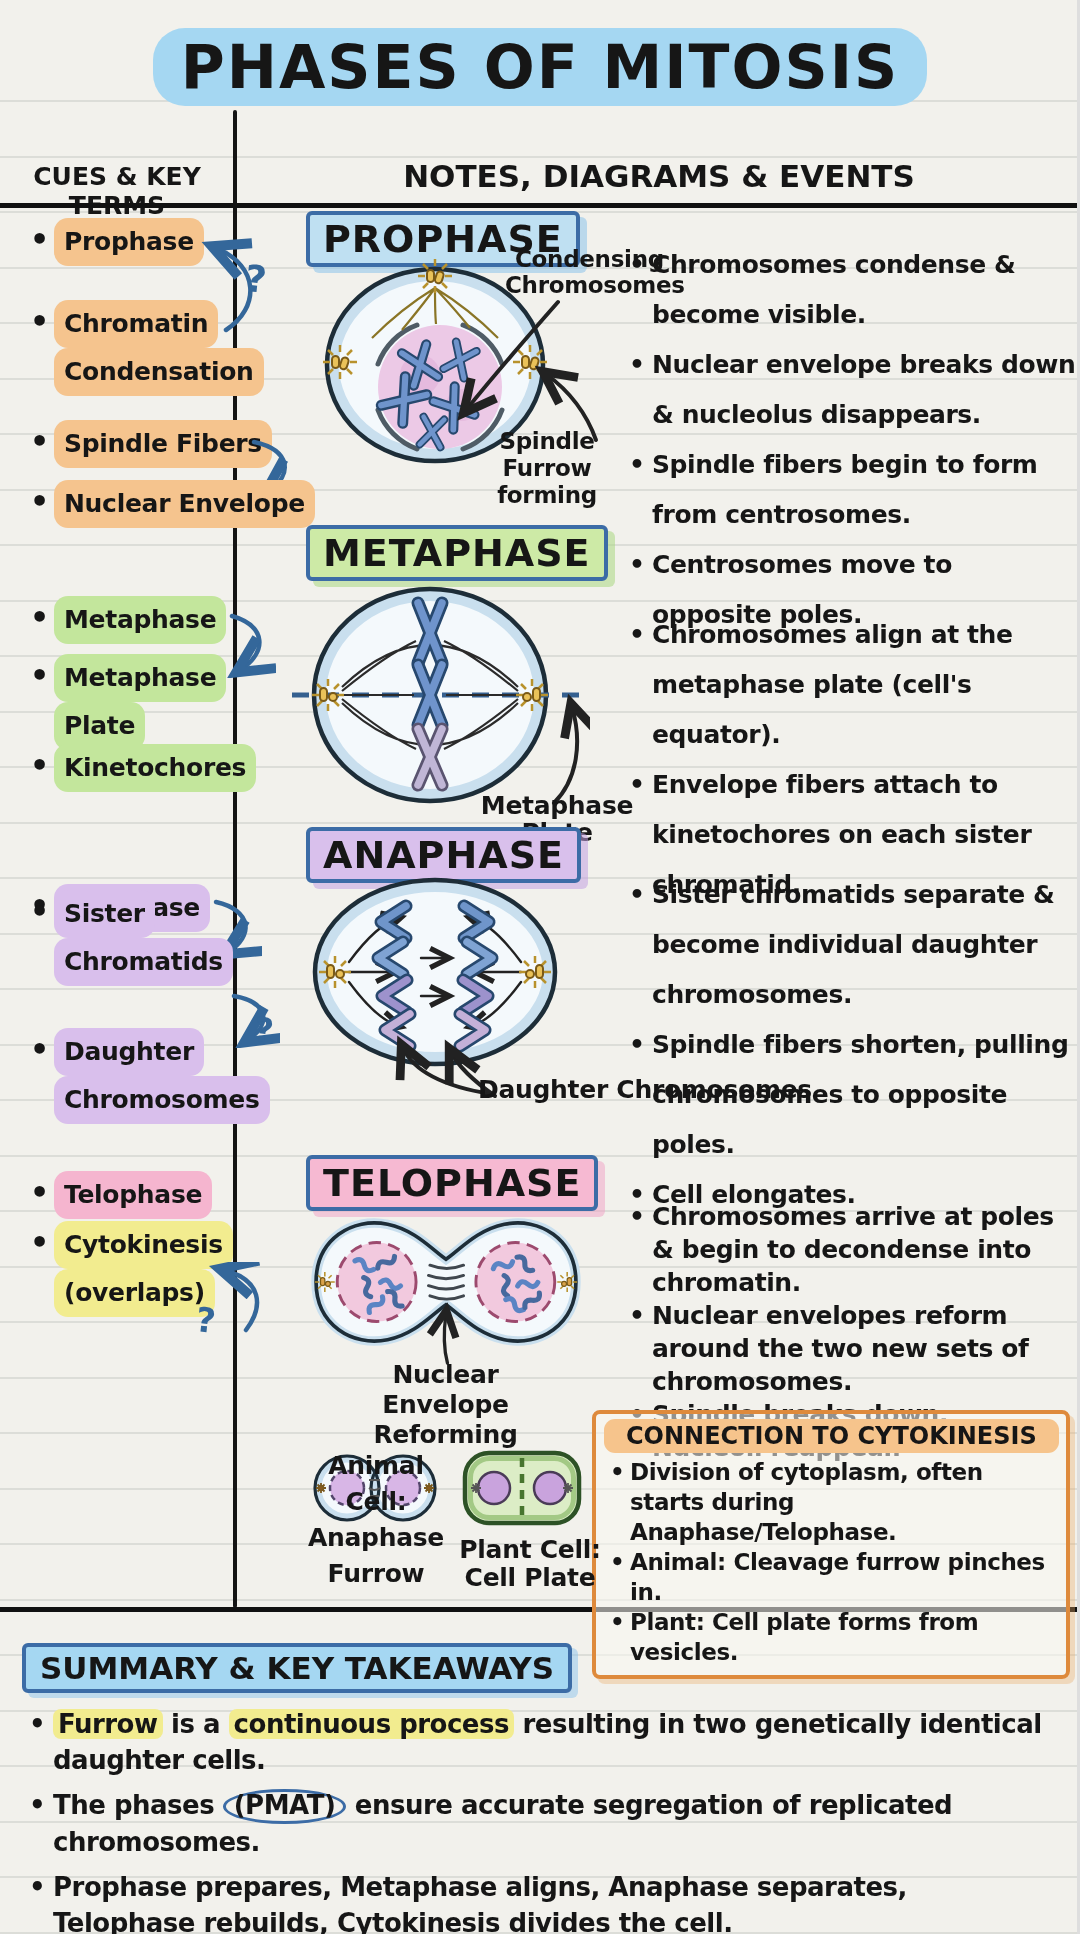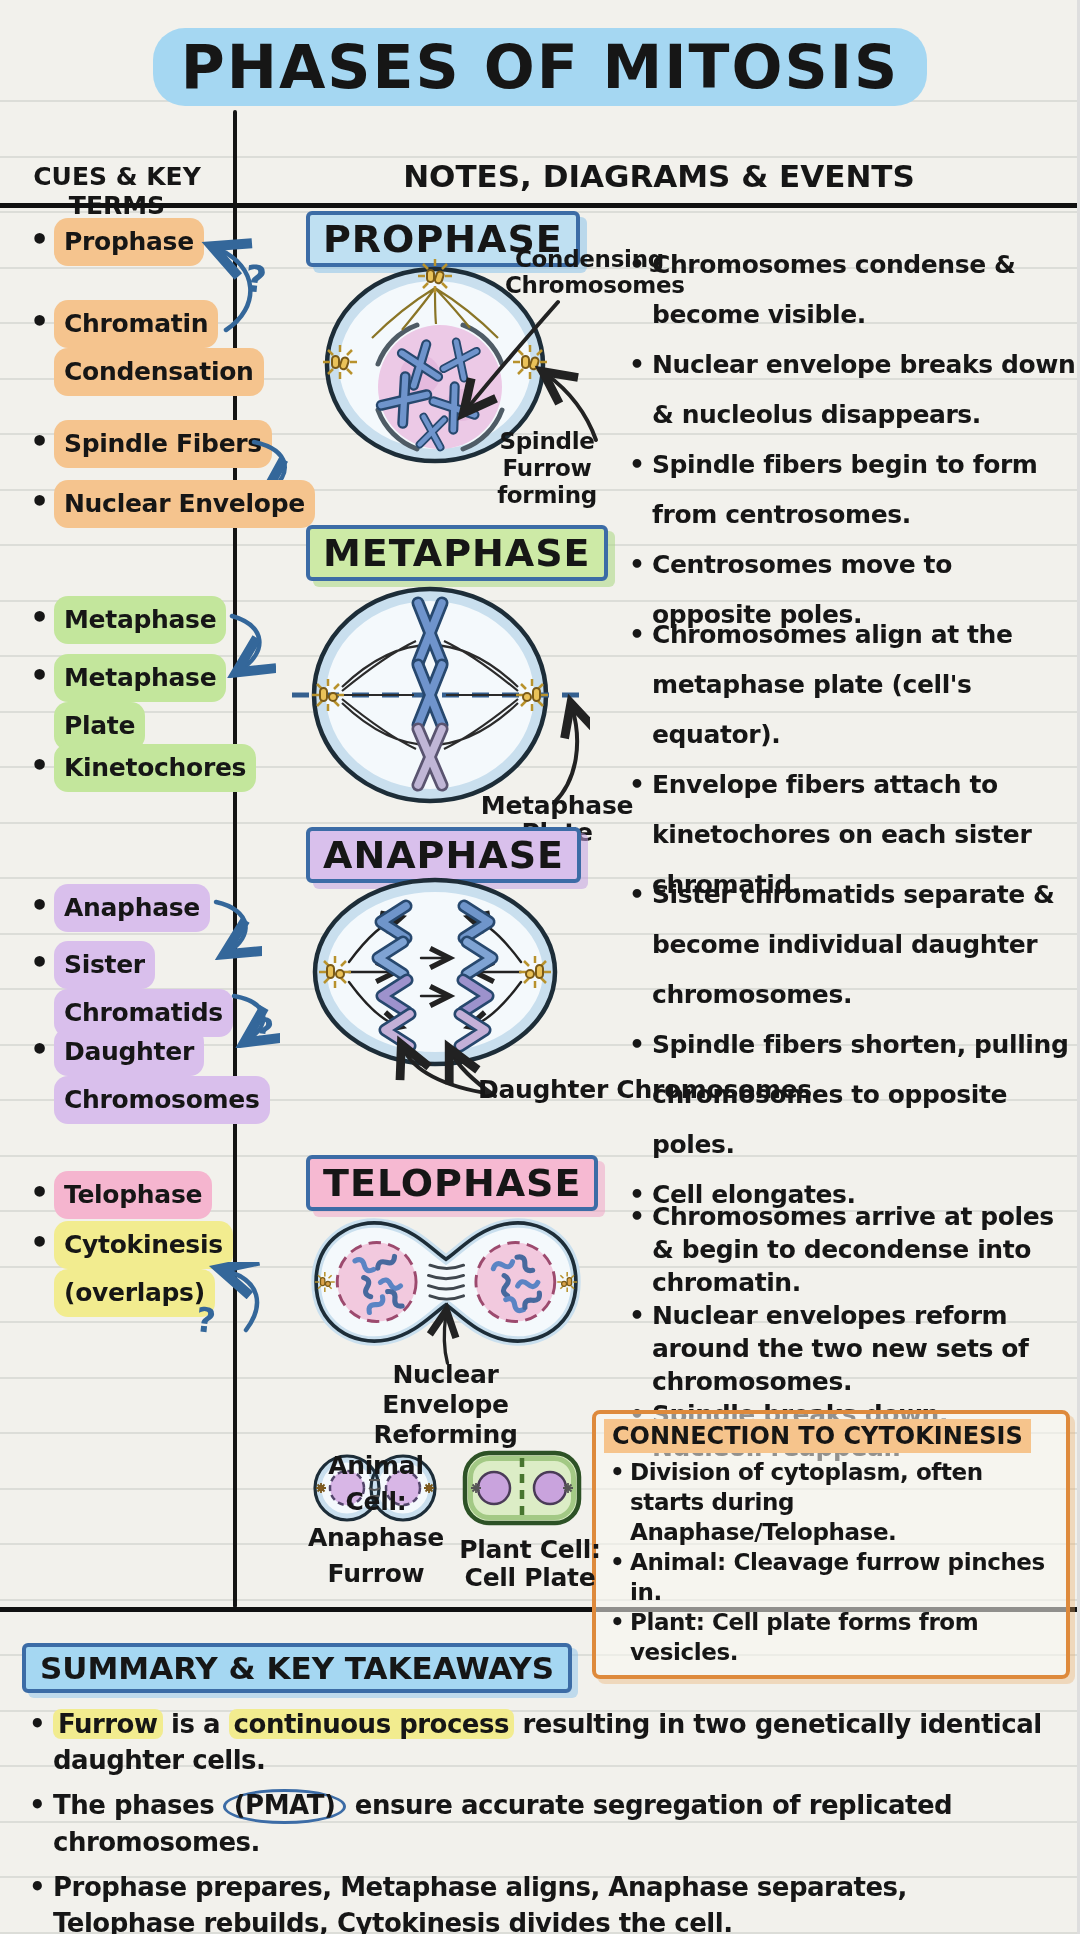--- a/index.html
+++ b/index.html
@@ -27,21 +27,21 @@
   .pb-green{background:#cdeaa6;box-shadow:7px 6px 0 rgba(170,215,130,.55);}
   .pb-purple{background:#d9c0ec;box-shadow:7px 6px 0 rgba(195,160,225,.55);}
   .pb-pink{background:#f6b9d2;box-shadow:7px 6px 0 rgba(240,160,195,.5);}
   .notes{position:absolute;width:452px;font-size:25px;line-height:50px;letter-spacing:-0.4px;}
   .notes .note{position:relative;padding-left:25px;}
   .notes .note::before{content:"•";position:absolute;left:2px;}
   .lh33{line-height:33px;}
   .dlabel{position:absolute;font-size:24px;line-height:27px;text-align:center;letter-spacing:-0.3px;}
   .conn{position:absolute;left:592px;top:1410px;width:478px;border:4px solid #de8a3c;border-radius:8px;
         background:rgba(250,248,242,.55);box-sizing:border-box;padding:0 0 8px 0;box-shadow:5px 5px 0 rgba(235,170,100,.35);}
-  .conn-title{display:inline-block;background:#f6c48c;font-size:24px;padding:3px 8px;border-radius:0;margin:5px 0 2px 8px;}
+  .conn-title{display:inline-block;background:#f6c48c;font-size:24px;padding:3px 22px;border-radius:11px;margin:5px 0 2px 8px;}
   .notes2{font-size:23px;line-height:30px;letter-spacing:-0.4px;padding:2px 10px 0 12px;}
   .note2{position:relative;padding-left:22px;}
   .note2::before{content:"•";position:absolute;left:2px;}
   .sum-title{position:absolute;left:22px;top:1643px;background:#a5d7f2;border:4px solid #3c6ca6;border-radius:6px;
              font-size:31px;padding:3px 14px;box-shadow:6px 5px 0 rgba(140,195,235,.5);}
   .sum{position:absolute;left:25px;top:1706px;width:1030px;font-size:26px;line-height:36px;letter-spacing:-0.5px;}
   .sum .note{position:relative;padding-left:28px;margin-bottom:9px;}
   .sum .note::before{content:"•";position:absolute;left:4px;}
   .yhl{background:#f2ec8f;border-radius:8px;padding:0 5px;}
   .circ{display:inline-block;border:3px solid #3c6ca6;border-radius:50%;padding:0 8px 2px;line-height:1.05;}
@@ -120,21 +120,21 @@
     <div><span class="hl hl-purple">Anaphase</span></div>
   </div>
   <svg class="arr" style="left:208px;top:896px;" width="54" height="64" viewBox="0 0 54 64">
     <defs>
         <marker id="m4" markerWidth="14" markerHeight="14" refX="8" refY="5" orient="auto">
           <path d="M1,1 L9,5 L1,9" fill="none" stroke="#34679a" stroke-width="2.2"></path>
         </marker>
       </defs>
     <path d="M 8,6 C 44,14 46,40 20,56" fill="none" stroke="#34679a" stroke-width="4.5" stroke-linecap="round" marker-end="url(#m4)"></path>
   </svg>
-  <div class="cue" style="left:28px;top:941px;">
+  <div class="cue" style="left:28px;top:890px;">
     <div><span class="hl hl-purple">Sister</span></div>
     <div><span class="hl hl-purple">Chromatids</span></div>
   </div>
   <svg class="arr" style="left:228px;top:990px;" width="52" height="58" viewBox="0 0 52 58">
     <defs>
         <marker id="m5" markerWidth="14" markerHeight="14" refX="8" refY="5" orient="auto">
           <path d="M1,1 L9,5 L1,9" fill="none" stroke="#34679a" stroke-width="2.2"></path>
         </marker>
       </defs>
     <path d="M 6,6 C 40,12 44,34 20,50" fill="none" stroke="#34679a" stroke-width="4.5" stroke-linecap="round" marker-end="url(#m5)"></path>

